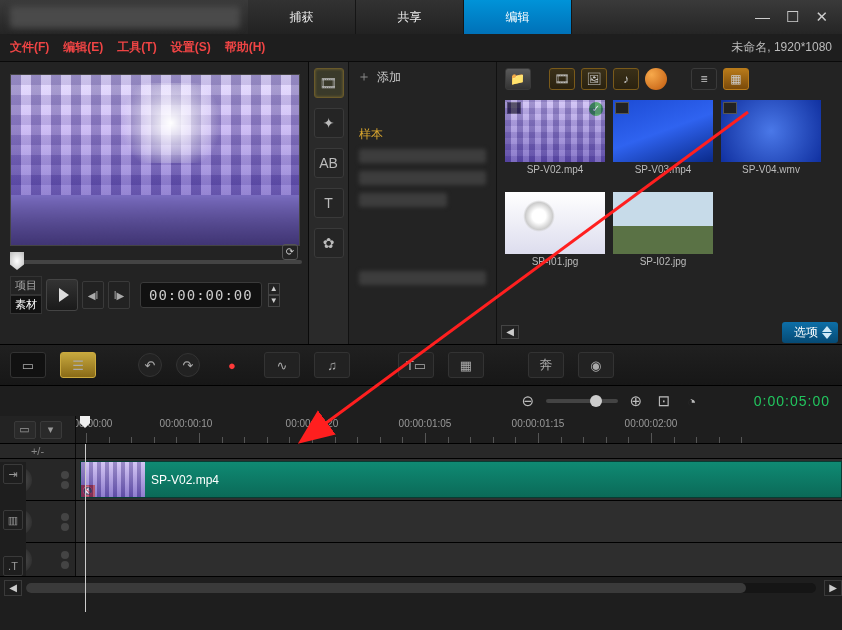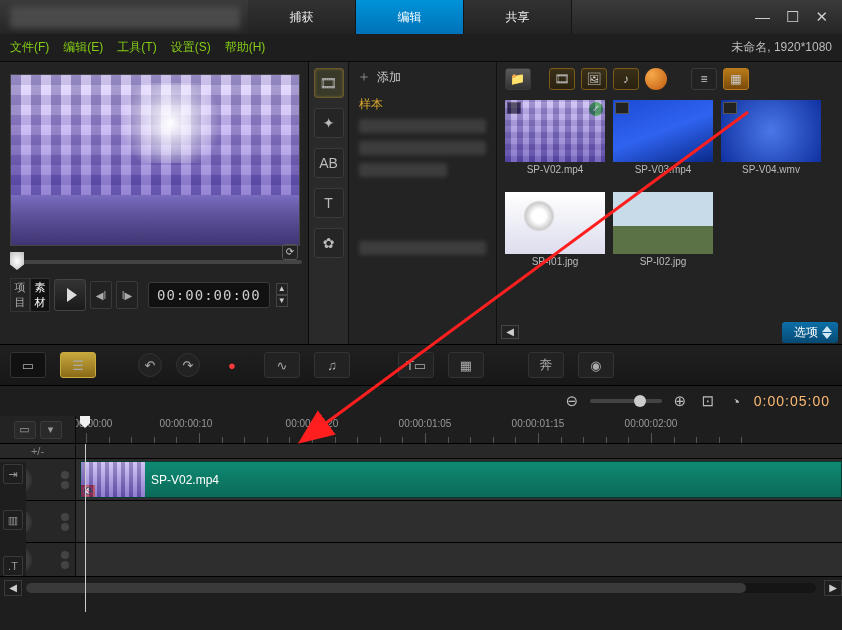--- a/index.html
+++ b/index.html
@@ -10,21 +10,21 @@
   .topbar { height:34px; background:linear-gradient(#3a3a3a,#252525); display:flex; align-items:center; }
   .logo-blur { width:230px; height:22px; margin-left:10px; background:#4a4a4a; filter:blur(3px); border-radius:3px; }
   .main-tabs { display:flex; margin-left:8px;align-items:flex-end; }
   .main-tab { width:108px; height:34px; display:flex; align-items:center; justify-content:center; color:#eee; cursor:pointer; border-right:1px solid #151515; background:linear-gradient(#323232,#222); }
   .main-tab.active { background:linear-gradient(#0093d8,#0071b8); color:#fff; }
   .win-controls { margin-left:auto; display:flex; gap:16px; padding-right:14px; font-size:15px; color:#ccc; }
   .win-controls span { cursor:pointer; }
 
   
   .menubar { height:28px; background:#1e1e1e; display:flex; align-items:center; padding:0 10px; border-bottom:1px solid #0a0a0a; }
-  .menu-item { margin-right:14px; color:#84cc16; cursor:pointer; }
+  .menu-item { margin-right:14px; color:#ef4444; cursor:pointer;font-weight:bold; }
   .proj-info { margin-left:auto; color:#bbb; }
 
   
   .mid { height:282px; display:flex; background:#232323; }
 
   
   .preview-pane { width:308px; padding:12px 6px 6px 10px; display:flex; flex-direction:column; }
   .preview-img { width:290px; height:172px; border:1px solid #444; background:
     linear-gradient(180deg,#fff 0%,#d6c8f0 30%,#7d6fbf 65%,#3f3280 100%);
     position:relative; overflow:hidden; }
@@ -32,39 +32,39 @@
     repeating-linear-gradient(90deg,rgba(60,40,140,.4) 0 10px,rgba(200,180,255,.3) 10px 20px),
     repeating-linear-gradient(0deg,rgba(60,40,140,.25) 0 10px,rgba(200,180,255,.15) 10px 20px);
   }
   .glow { position:absolute; top:8px; left:100px; width:120px; height:80px; background:radial-gradient(circle,#fff,transparent 70%); }
   .floor { position:absolute; bottom:0; left:0; right:0; height:50px; background:linear-gradient(#7a6dc0,#3a2f6c); transform:perspective(100px) rotateX(35deg); transform-origin:top; }
   .seek { margin-top:8px; height:16px; position:relative; }
   .seek-track { height:4px; background:#444; border-radius:2px; margin-top:6px;}
   .seek-handle { position:absolute; left:0; top:-2px; width:14px; height:18px; background:radial-gradient(#fff,#bbb); clip-path:polygon(0 0,100% 0,100% 70%,50% 100%,0 70%); }
   .repeat-ic { position:absolute; right:4px; top:-10px; width:16px; height:16px; border:1px solid #555; border-radius:3px; font-size:10px; text-align:center; line-height:14px; }
   .controls { display:flex; align-items:center; margin-top:8px; height:34px; gap:4px;}
-  .tab2 { width:40px; display:flex; flex-direction:row; font-size:11px; color:#aaa; }
+  .tab2 { width:32px; display:flex; flex-direction:column; font-size:11px; color:#aaa; }
   .tab2 span { padding:1px 2px; border:1px solid #333; text-align:center;}
   .tab2 .sel { background:#111; color:#fff; }
   .play { width:32px; height:32px; border:1px solid #444; background:linear-gradient(#333,#1a1a1a); display:flex; align-items:center; justify-content:center; cursor:pointer; border-radius:3px;}
   .play::before { content:""; border-left:10px solid #ddd; border-top:7px solid transparent; border-bottom:7px solid transparent; margin-left:3px;}
   .small-btn { width:22px; height:28px; border:1px solid #3a3a3a; background:#222; font-size:10px; text-align:center; line-height:28px; cursor:pointer; color:#aaa; border-radius:2px;}
   .tc { font-family:monospace; font-size:14px; background:#111; border:1px solid #3a3a3a; padding:4px 8px; letter-spacing:1px; border-radius:3px; margin-left:6px;}
   .spinner { display:flex; flex-direction:column; margin-left:2px; }
   .spinner span { width:12px; height:12px; border:1px solid #444; font-size:8px; text-align:center; line-height:10px; cursor:pointer; background:#222;}
 
   
   .lib { flex:1; display:flex; border-left:1px solid #0a0a0a; }
   .lib-tabs { width:40px; background:#2a2a2a; display:flex; flex-direction:column; align-items:center; padding-top:6px; gap:10px; border-right:1px solid #111;}
   .lib-tab { width:30px; height:30px; border:1px solid #3a3a3a; border-radius:3px; display:flex; align-items:center; justify-content:center; font-size:14px; color:#bbb; cursor:pointer; background:#252525;}
   .lib-tab.sel { background:#3a3a2a; border-color:#6a5a2a; box-shadow:inset 0 0 3px #7a6a30;}
   .lib-left { width:148px; border-right:1px solid #111; display:flex; flex-direction:column; }
   .add-row { height:30px; display:flex; align-items:center; padding-left:8px; color:#ccc; cursor:pointer; }
   .add-row span.plus { color:#888; margin-right:6px; font-size:14px;}
-  .sample-lbl { padding:4px 10px 2px; color:#d9a62e; font-size:12px; }
+  .sample-lbl { padding:4px 10px 2px; color:#d9a62e; font-size:12px;margin-top:30px; }
   .blur-line { height:14px; margin:4px 10px; background:#3d3d3d; filter:blur(2px); border-radius:2px;}
   .browse { height:28px; border-top:1px solid #111; display:flex; align-items:center; padding-left:8px; color:#bbb; cursor:pointer; margin-top:auto;}
   .browse svg { margin-right:4px; }
 
   .lib-right { flex:1; display:flex; flex-direction:column; }
   .lib-toolbar { height:34px; display:flex; align-items:center; padding:0 8px; gap:6px; }
   .tb-ic { width:26px; height:22px; border:1px solid #3a3a3a; border-radius:3px; background:#222; display:flex; align-items:center; justify-content:center; font-size:12px; cursor:pointer;}
   .tb-folder { background:linear-gradient(#5a5a5a,#333); }
   .tb-film { border-color:#7a5a1a; background:linear-gradient(#3a3018,#2a2210);}
   .tb-img { border-color:#7a5a1a; background:linear-gradient(#3a3018,#2a2210);}
@@ -103,21 +103,21 @@
   .tbx.tl-sel { background:linear-gradient(#c6a83e,#8a6b17); border-color:#caa93e;}
   .tbx.round { border-radius:50%; width:24px; height:24px;}
   .tl-spacer { flex:1; }
 
   
   .zoom-row { height:30px; background:#1e1e1e; display:flex; align-items:center; justify-content:flex-end; padding:0 12px; gap:8px;}
   .zoom-ic { width:20px; height:20px; display:flex; align-items:center; justify-content:center; color:#bbb; font-size:15px; cursor:pointer;}
   .zoom-slide { width:72px; height:4px; background:#444; border-radius:2px; position:relative;}
   .zoom-slide::after{content:"";position:absolute;left:44px;top:-4px;width:12px;height:12px;border-radius:50%;background:#ccc;}
   .tc2 { font-family:monospace; color:#ccc; font-size:14px; letter-spacing:1px;}
-  .tc2 .orange { color:#fdba74; }
+  .tc2 .orange { color:#22c55e;margin-left:44px; }
 
   
   .timeline { position:relative; }
   .ruler-row { height:28px; background:#1e1e1e; display:flex; border-bottom:1px solid #000;}
   .track-head-col { width:76px; border-right:1px solid #0a0a0a; background:#232323; display:flex; align-items:center; justify-content:center; gap:4px;}
   .head-ic { width:22px; height:18px; border:1px solid #3a3a3a; border-radius:2px; background:#2a2a2a; display:flex; align-items:center; justify-content:center; font-size:11px; color:#999; cursor:pointer;}
   .ruler { flex:1; position:relative; background:#1e1e1e; overflow:hidden;}
   .tick { position:absolute; bottom:0; width:1px; height:6px; background:#555;}
   .tick.major { height:10px; }
   .tick-lbl { position:absolute; top:2px; font-size:10px; color:#999; transform:translateX(-50%);}
@@ -148,22 +148,22 @@
 </style>
 </head>
 <body>
 
 <div class="app">
 
   <div class="topbar">
     <div class="logo-blur"></div>
     <div class="main-tabs">
       <div class="main-tab">捕获</div>
+      <div class="main-tab">共享</div>
       <div class="main-tab active">编辑</div>
-      <div class="main-tab">共享</div>
     </div>
     <div class="win-controls">
       <span>—</span>
       <span>☐</span>
       <span>✕</span>
     </div>
   </div>
 
   <div class="menubar">
     <span class="menu-item">文件(F)</span>

